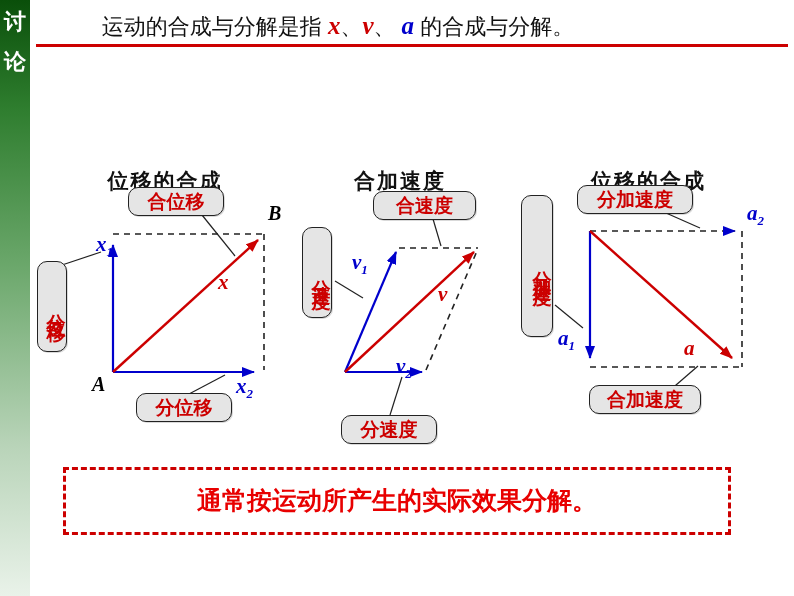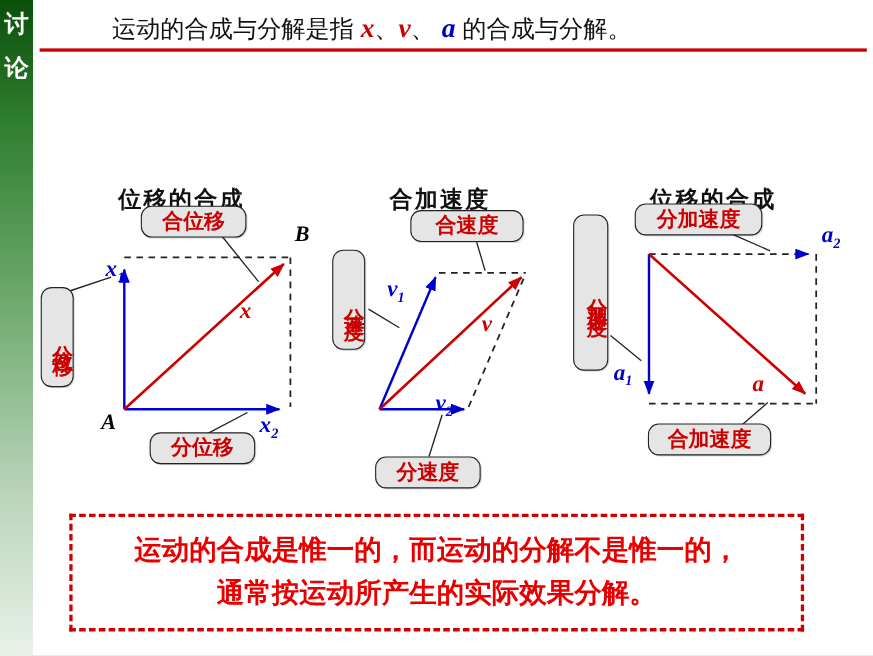--- a/index.html
+++ b/index.html
@@ -121,17 +121,16 @@
 
   <div class="callout" style="left:373px;top:191px;width:103px;">合速度</div>
   <div class="callout callout-v" style="left:302px;top:227px;width:30px;height:91px;">分速度</div>
   <div class="callout" style="left:341px;top:415px;width:96px;">分速度</div>
 
   <div class="callout" style="left:577px;top:185px;width:116px;">分加速度</div>
   <div class="callout callout-v" style="left:521px;top:195px;width:32px;height:142px;">分加速度</div>
   <div class="callout" style="left:589px;top:385px;width:112px;">合加速度</div>
 
   <div class="footer-box">
-    <div>运动的合成是惟一的，而运动的分解不是惟一的，</div>
     <div>通常按运动所产生的实际效果分解。</div>
   </div>
 
 </div>
 
 </body></html>

